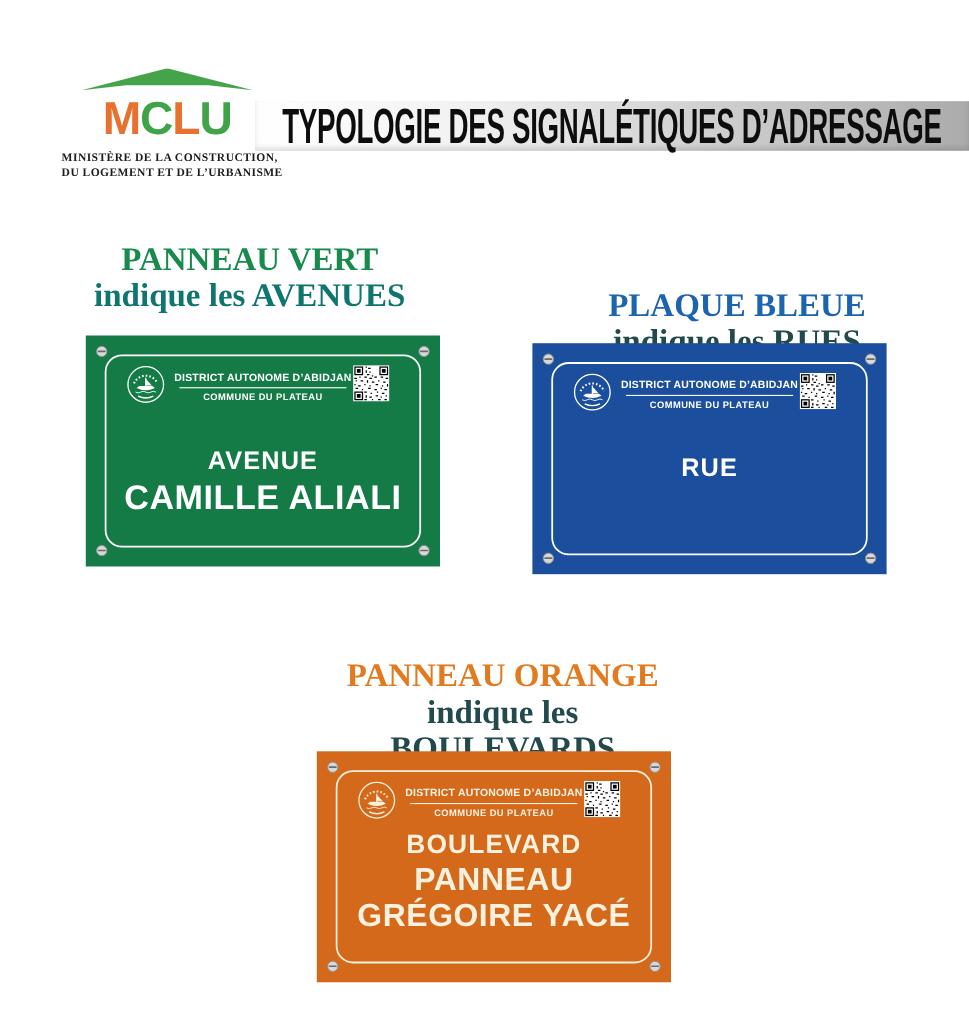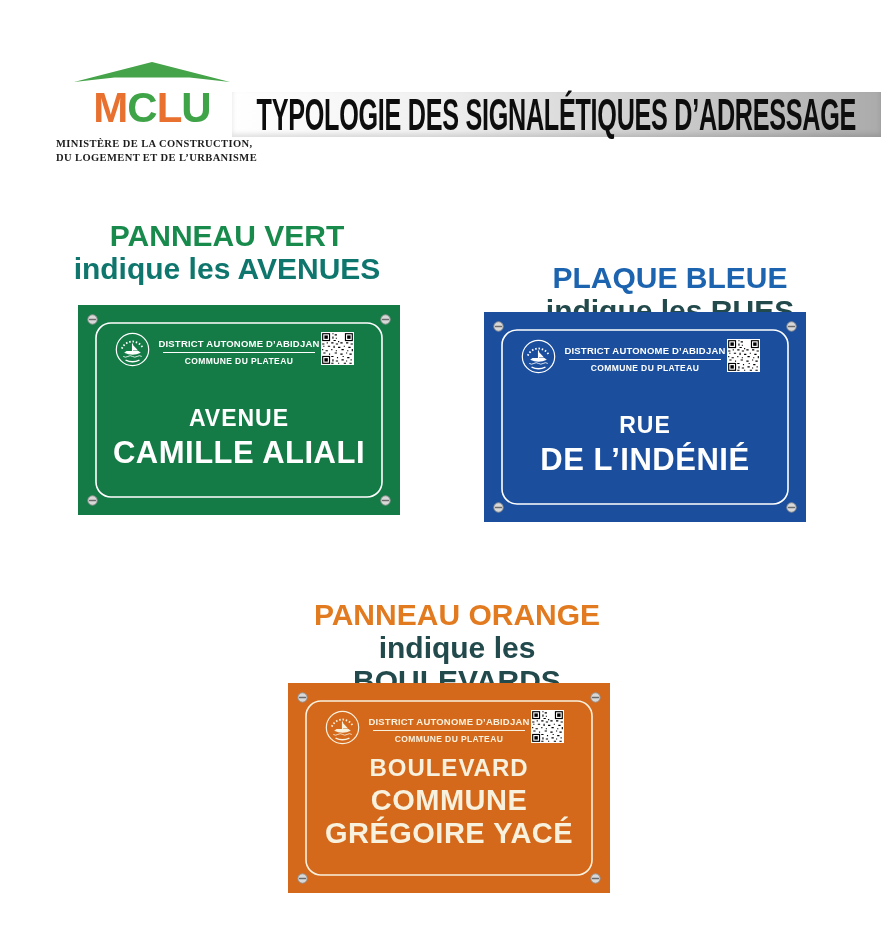--- a/index.html
+++ b/index.html
@@ -34,21 +34,21 @@
     box-shadow: inset 0 -3px 5px rgba(0,0,0,0.12);
     display: flex; align-items: center; justify-content: center;
   }
   .title-text {
     font-size: 45px; font-weight: bold; white-space: nowrap;
     transform: scaleX(0.56); transform-origin: 50% 50%;
     letter-spacing: -0.5px;
   }
 
   
-  .heading { position: absolute; text-align: center; font-weight: bold; font-size: 30px; line-height: 33px; }
+  .heading { position: absolute; text-align: center; font-weight: bold; font-size: 30px; line-height: 33px; font-family: Liberation Serif, serif; }
   .heading-green  { left: 62px;  top: 219px; width: 330px; }
   .heading-blue   { left: 510px; top: 229px; width: 320px; }
   .heading-orange { left: 292px; top: 598px; width: 330px; }
 
   
   .sign { position: absolute; width: 322px; height: 210px; }
   .sign-green  { left: 78px;  top: 305px; }
   .sign-blue   { left: 484px; top: 312px; }
   .sign-orange { left: 288px; top: 683px; }
 
@@ -204,21 +204,20 @@
     <div class="plate-top">
       <div class="district">DISTRICT AUTONOME D’ABIDJAN</div>
       <div class="plate-divider"></div>
       <div class="commune">COMMUNE DU PLATEAU</div>
     </div>
     <svg class="qr" viewBox="0 0 29 29">
         <use href="#sym-qr"></use>
       </svg>
     <div class="plate-name">
       <div class="name-type">RUE</div>
-      <div class="name-main">DE L’INDÉNIÉ</div>
     </div>
   </div>
 
   <div class="sign sign-orange" style="color: rgb(248, 241, 222); background-color: rgb(212, 105, 28);">
     <svg class="frame" viewBox="0 0 322 210">
         <use href="#sym-frame"></use>
       </svg>
     <svg class="screw screw-tl" viewBox="0 0 11 11">
         <use href="#sym-screw"></use>
       </svg>
@@ -237,18 +236,18 @@
     <div class="plate-top">
       <div class="district">DISTRICT AUTONOME D’ABIDJAN</div>
       <div class="plate-divider"></div>
       <div class="commune">COMMUNE DU PLATEAU</div>
     </div>
     <svg class="qr" viewBox="0 0 29 29">
         <use href="#sym-qr"></use>
       </svg>
     <div class="plate-name">
       <div class="name-type">BOULEVARD</div>
-      <div class="name-main">COMMUNE</div>
+      <div class="name-main">PANNEAU</div>
       <div class="name-main">GRÉGOIRE YACÉ</div>
     </div>
   </div>
 
 </div>
 
 </body></html>

